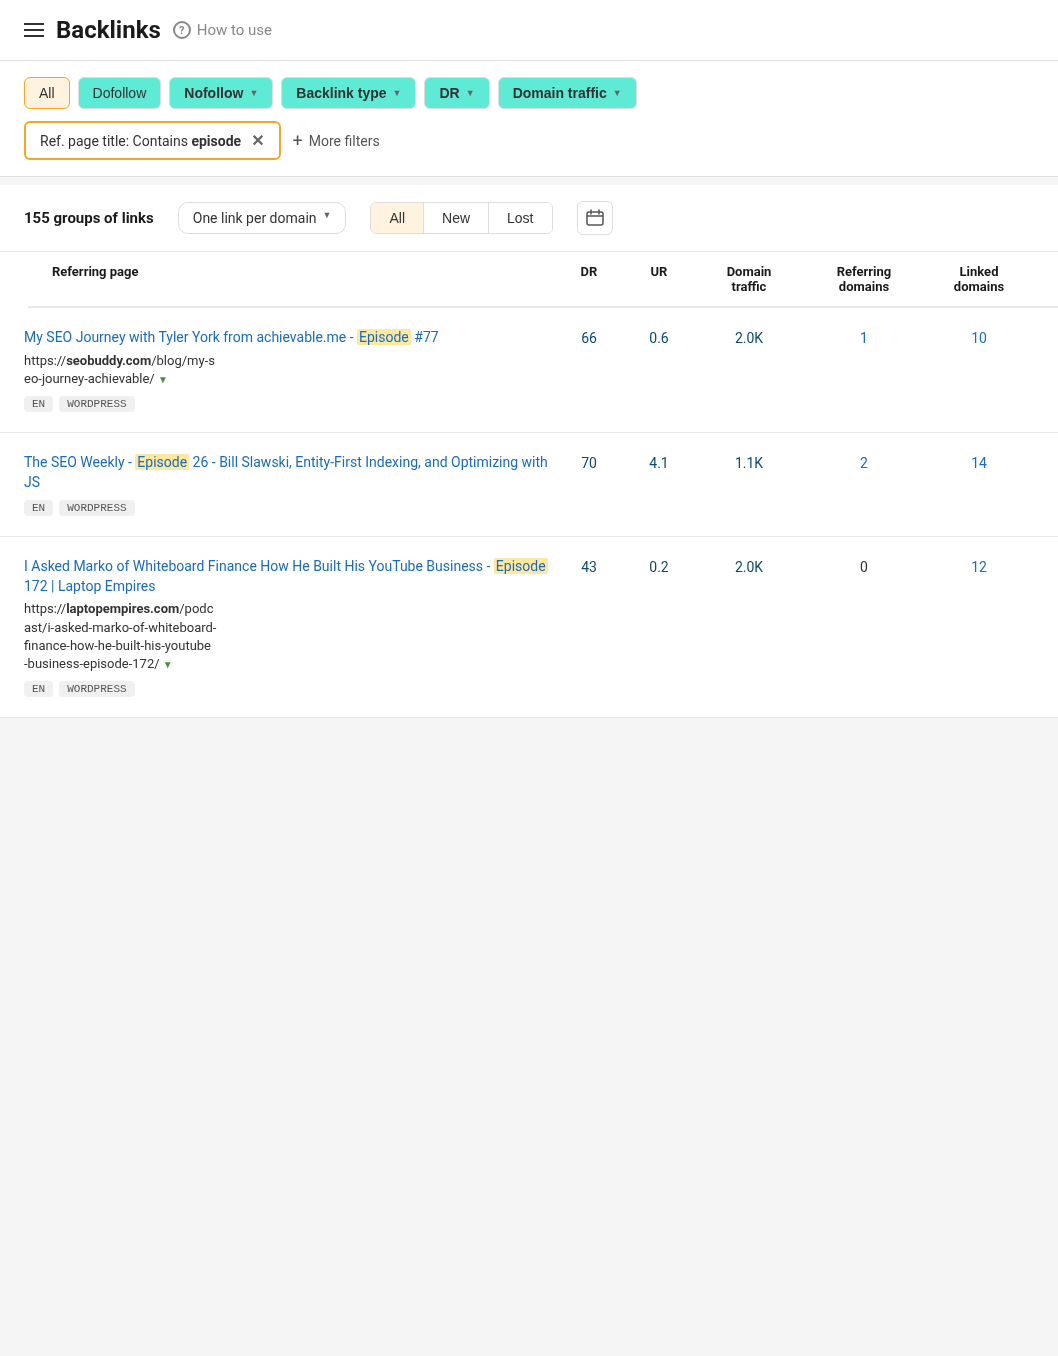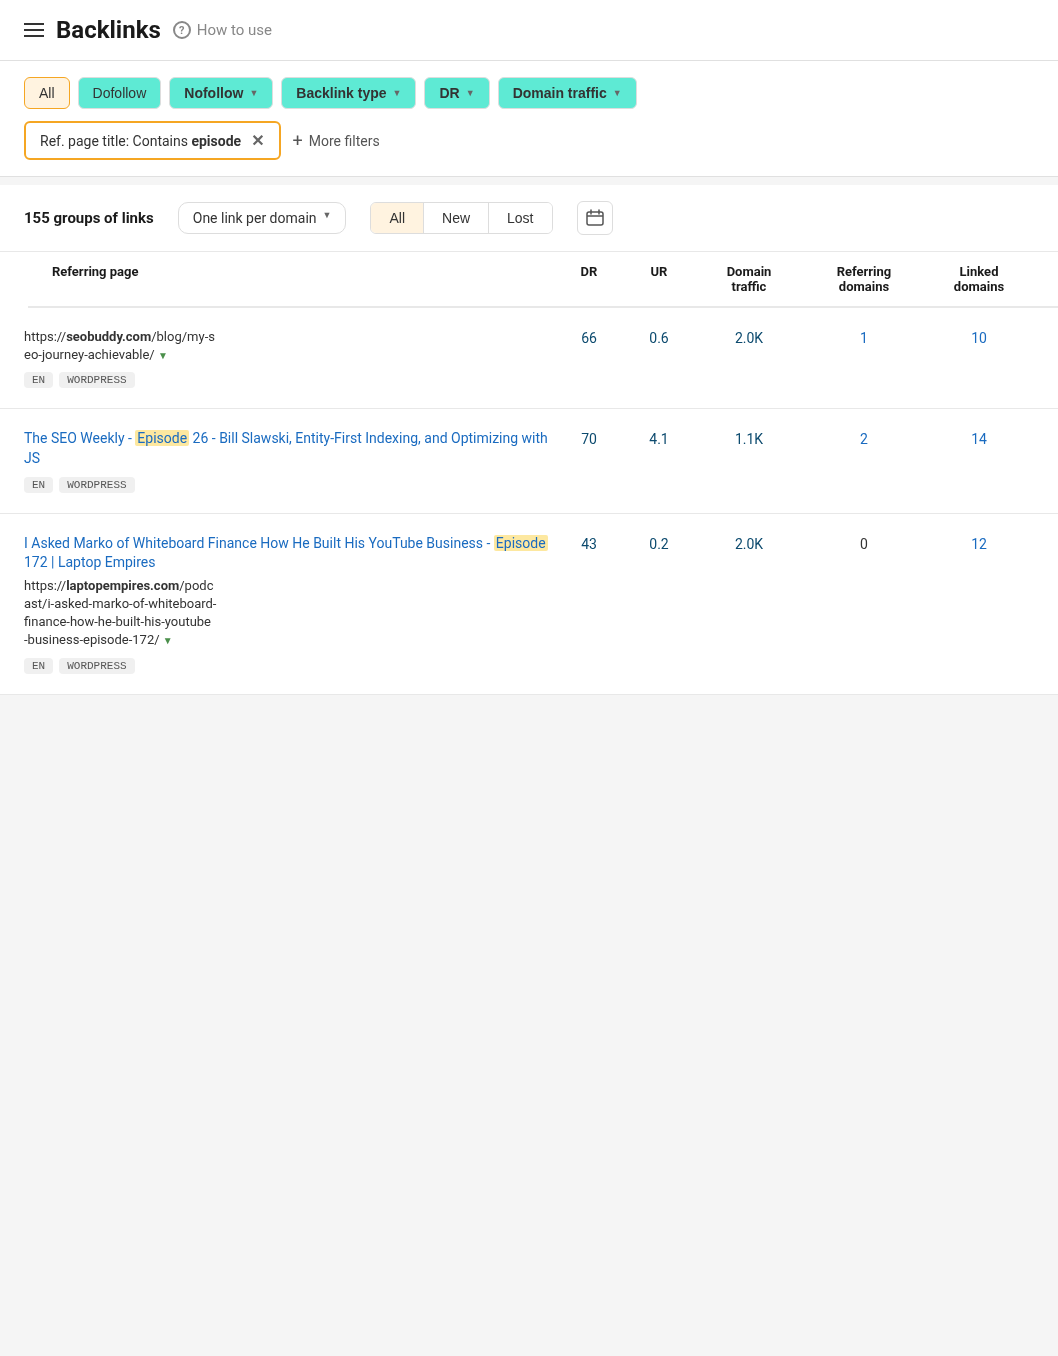--- a/index.html
+++ b/index.html
@@ -346,20 +346,23 @@
     <div class="col-header">Referring page</div>
     <div class="col-header">DR</div>
     <div class="col-header">UR</div>
     <div class="col-header">Domain<br>traffic</div>
     <div class="col-header">Referring<br>domains</div>
     <div class="col-header">Linked<br>domains</div>
   </div>
 
   <div class="table-row">
     <div class="page-title-col">
+      <div class="page-title">
+        My SEO Journey with Tyler York from achievable.me - <span class="highlight">Episode</span> #77
+      </div>
       <div class="page-url">
         https://<strong>seobuddy.com</strong>/blog/my-s<br>eo-journey-achievable/ <span class="dropdown-arrow">▼</span>
       </div>
       <div class="tags">
         <span class="tag">EN</span>
         <span class="tag">WORDPRESS</span>
       </div>
     </div>
     <div class="data-cell">66</div>
     <div class="data-cell">0.6</div>

